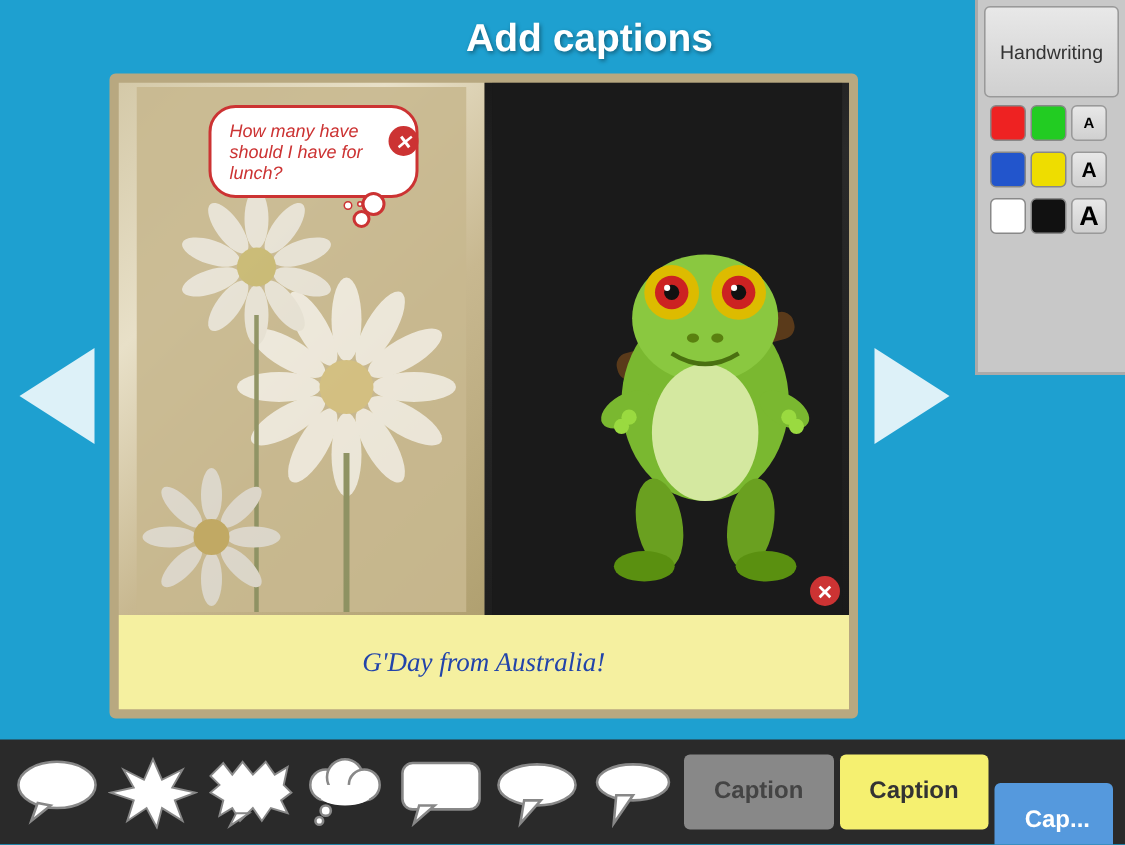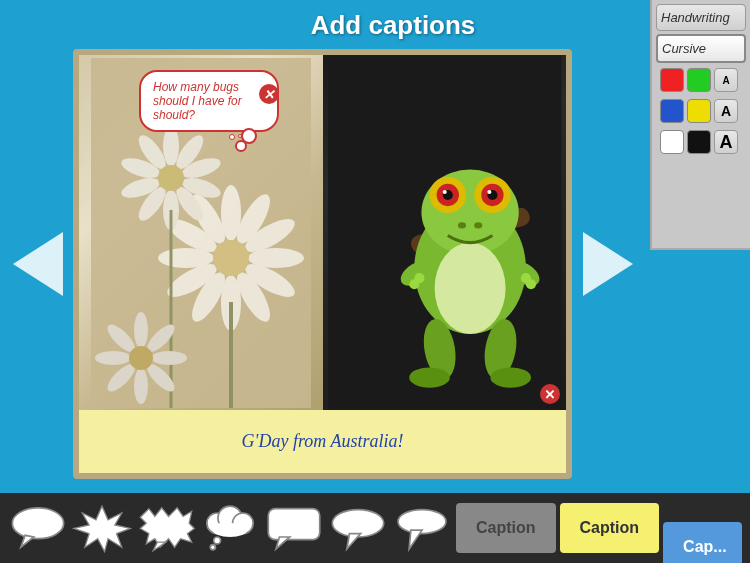--- a/index.html
+++ b/index.html
@@ -188,25 +188,25 @@
       border-bottom: 2px solid #aaa;
       display: flex;
       flex-direction: column;
       padding: 4px;
       gap: 3px;
     }
     .tool-btn {
       background: linear-gradient(to bottom, #e8e8e8, #d0d0d0);
       border: 1px solid #999;
       border-radius: 4px;
-      padding: 5px 4px;
+      padding: 22px 4px;
+      text-align: center;
       font-size: 13px;
       cursor: pointer;
       color: #333;
-      font-style: italic;
     }
     .tool-btn.active {
       background: linear-gradient(to bottom, #fff, #e8e8e8);
       border: 2px solid #888;
     }
 
     
     .color-row {
       display: flex;
       gap: 3px;
@@ -291,21 +291,20 @@
       inset: 0;
     }
   </style>
 </head>
 <body>
 
 <div id="header">Add captions</div>
 
 <div id="tools-panel">
   <div class="tool-btn">Handwriting</div>
-  <div class="tool-btn active">Cursive</div>
 
   <div class="color-row">
     <div class="color-swatch" style="background:#ee2222;"></div>
     <div class="color-swatch" style="background:#22cc22;"></div>
     <div class="font-size-btn" style="font-size:10px;">A</div>
   </div>
 
   <div class="color-row">
     <div class="color-swatch" style="background:#2255cc;"></div>
     <div class="color-swatch" style="background:#eedd00;"></div>
@@ -377,21 +376,21 @@
               <ellipse cx="0" cy="-28" rx="7" ry="18" fill="#dedad0" transform="rotate(225)"></ellipse>
               <ellipse cx="0" cy="-28" rx="7" ry="18" fill="#dedad0" transform="rotate(270)"></ellipse>
               <ellipse cx="0" cy="-28" rx="7" ry="18" fill="#dedad0" transform="rotate(315)"></ellipse>
               <circle cx="0" cy="0" r="12" fill="#c0a860"></circle>
             </g>
           </svg>
         </div>
 
         <div class="speech-bubble">
           <div class="close-btn bubble-close">✕</div>
-          <span>How many bugs should I have for should?</span>
+          <span>How many have should I have for lunch?</span>
           
           <div style="position:absolute;bottom:-10px;right:35px;display:flex;gap:3px;align-items:flex-end;">
             <div style="width:6px;height:6px;background:white;border:1.5px solid #cc3333;border-radius:50%;"></div>
             <div style="width:4px;height:4px;background:white;border:1.5px solid #cc3333;border-radius:50%;margin-bottom:2px;"></div>
           </div>
         </div>
       </div>
 
       <div class="photo-panel right-panel">
         <div class="scene-right">

